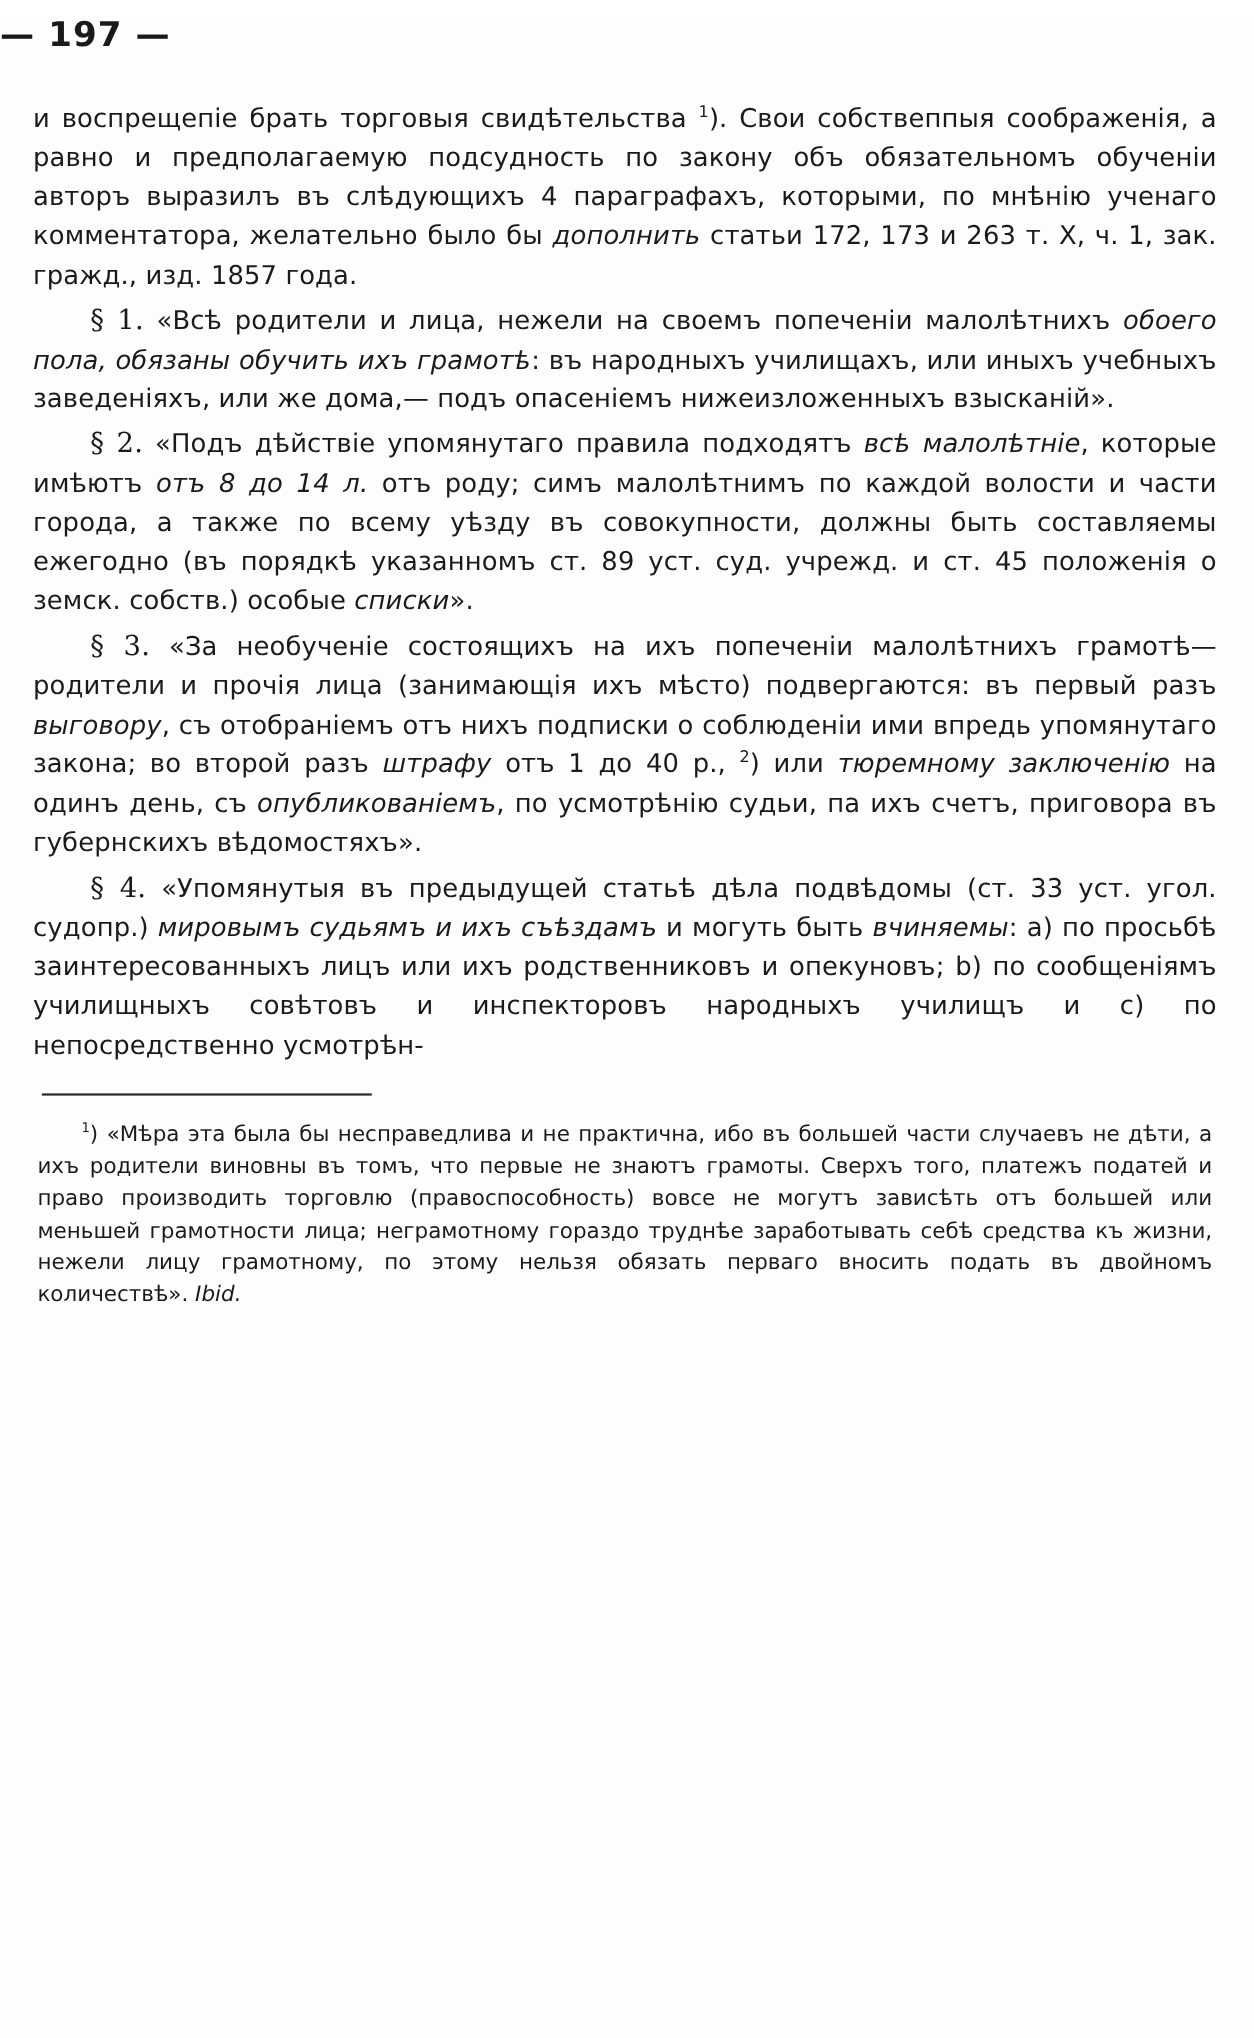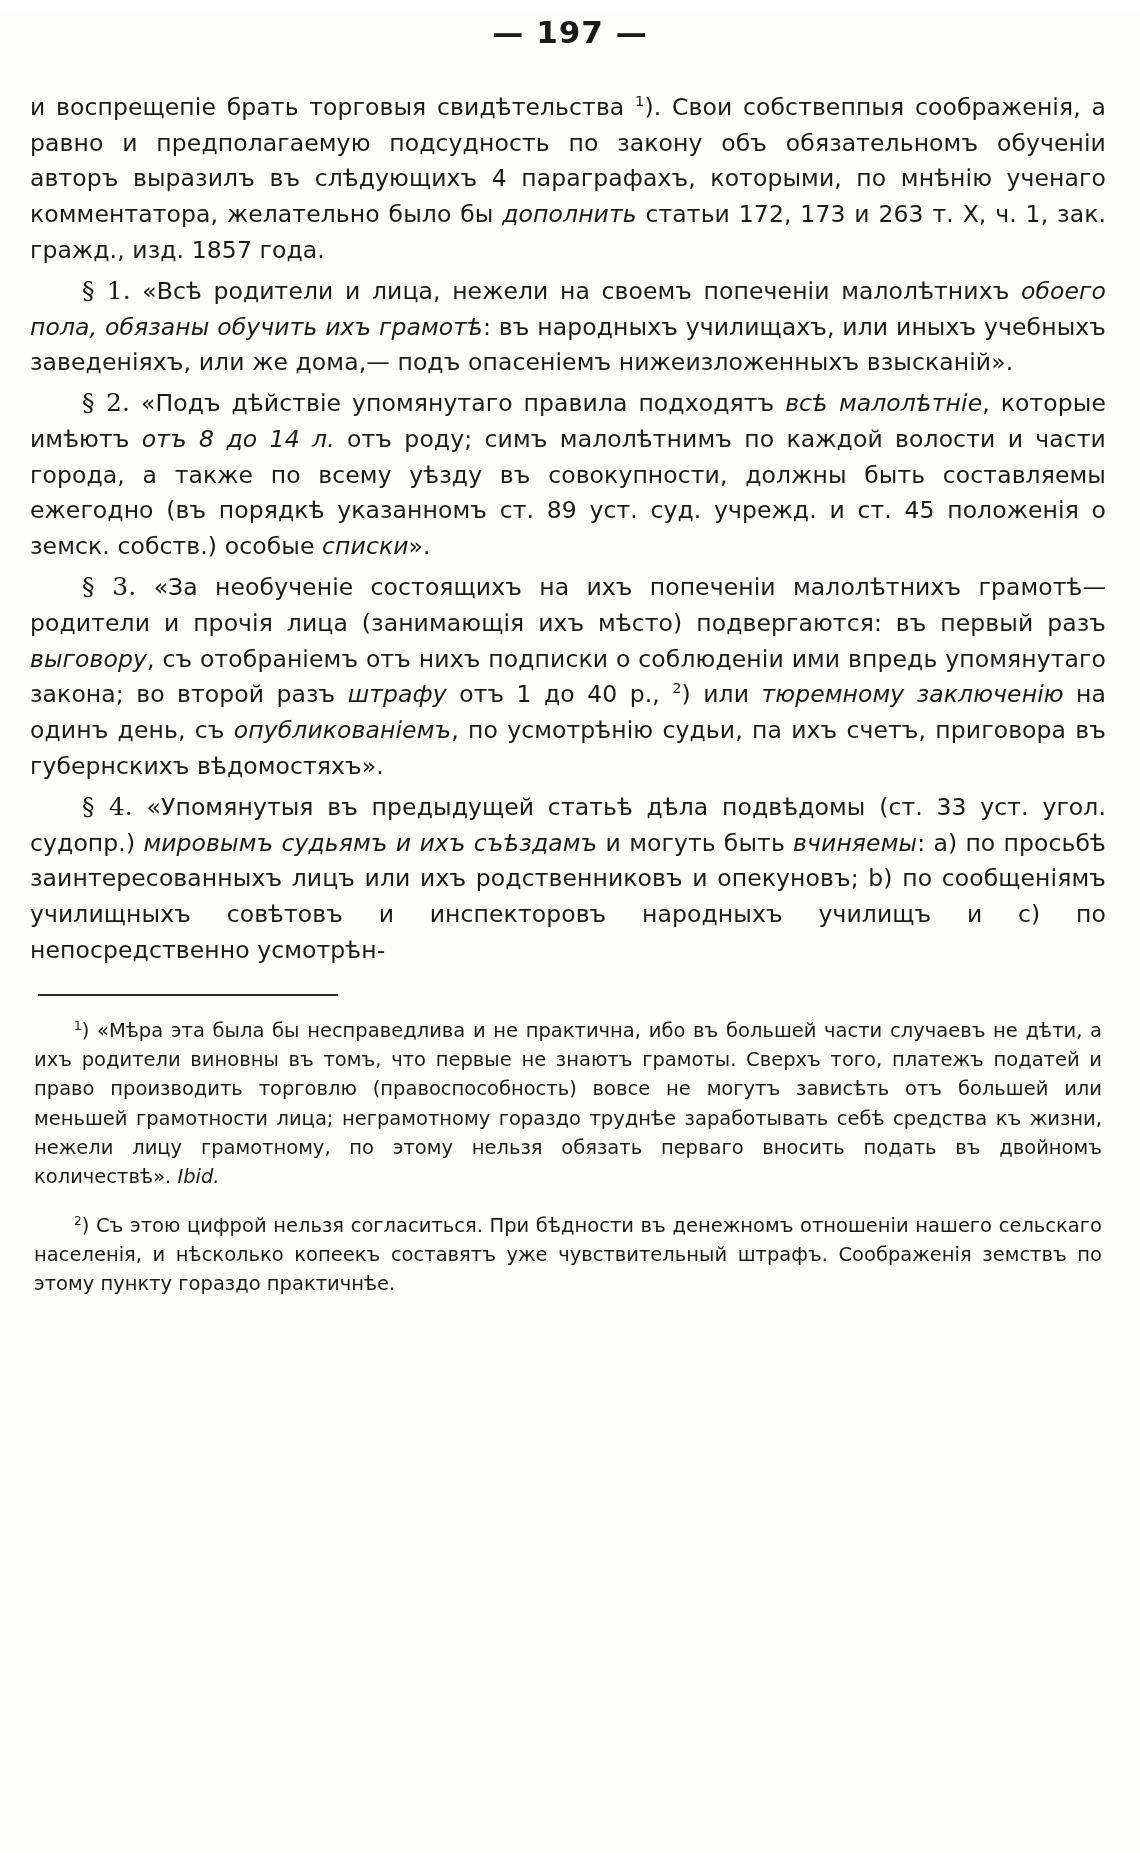--- a/index.html
+++ b/index.html
@@ -17,21 +17,21 @@
   }
   .page {
     position: relative;
     width: 1140px;
     height: 1853px;
     box-sizing: border-box;
     padding: 0;
     background: #fdfdfc;
   }
   .page-number {
-    text-align: center;
+    text-align: left;
     font-size: 31px;
     font-weight: bold;
     letter-spacing: 1px;
     margin-top: 14px;
     margin-bottom: 40px;
     font-family: "DejaVu Sans", sans-serif;
   }
   .body-text {
     margin: 0 34px 0 30px;
     font-size: 23.5px;
@@ -94,16 +94,15 @@
     <p class="para indent"><span class="sec">§ 1.</span><span> «Всѣ родители и лица, нежели на своемъ попеченіи малолѣтнихъ </span><i class="it">обоего пола, обязаны обучить ихъ грамотѣ</i><span>: въ народныхъ училищахъ, или иныхъ учебныхъ заведеніяхъ, или же дома,— подъ опасеніемъ нижеизложенныхъ взысканій».</span></p>
     <p class="para indent"><span class="sec">§ 2.</span><span> «Подъ дѣйствіе упомянутаго правила подходятъ </span><i class="it">всѣ малолѣтніе</i><span>, которые имѣютъ </span><i class="it">отъ 8 до 14 л.</i><span> отъ роду; симъ малолѣтнимъ по каждой волости и части города, а также по всему уѣзду въ совокупности, должны быть составляемы ежегодно (въ порядкѣ указанномъ ст. 89 уст. суд. учрежд. и ст. 45 положенія о земск. собств.) особые </span><i class="it">списки</i><span>».</span></p>
     <p class="para indent"><span class="sec">§ 3.</span><span> «За необученіе состоящихъ на ихъ попеченіи малолѣтнихъ грамотѣ—родители и прочія лица (занимающія ихъ мѣсто) подвергаются: въ первый разъ </span><i class="it">выговору</i><span>, съ отобраніемъ отъ нихъ подписки о соблюденіи ими впредь упомянутаго закона; во второй разъ </span><i class="it">штрафу</i><span> отъ 1 до 40 р., </span><sup>2</sup><span>) или </span><i class="it">тюремному заключенію</i><span> на одинъ день, съ </span><i class="it">опубликованіемъ</i><span>, по усмотрѣнію судьи, па ихъ счетъ, приговора въ губернскихъ вѣдомостяхъ».</span></p>
     <p class="para indent"><span class="sec">§ 4.</span><span> «Упомянутыя въ предыдущей статьѣ дѣла подвѣдомы (ст. 33 уст. угол. судопр.) </span><i class="it">мировымъ судьямъ и ихъ съѣздамъ</i><span> и могуть быть </span><i class="it">вчиняемы</i><span>: а) по просьбѣ заинтересованныхъ лицъ или ихъ родственниковъ и опекуновъ; b) по сообщеніямъ училищныхъ совѣтовъ и инспекторовъ народныхъ училищъ и с) по непосредственно усмотрѣн-</span></p>
   </div>
 
   <hr class="rule">
 
   <div class="footnotes">
     <p class="footnote indent"><sup>1</sup><span>) «Мѣра эта была бы несправедлива и не практична, ибо въ большей части случаевъ не дѣти, а ихъ родители виновны въ томъ, что первые не знаютъ грамоты. Сверхъ того, платежъ податей и право производить торговлю (правоспособность) вовсе не могутъ зависѣть отъ большей или меньшей грамотности лица; неграмотному гораздо труднѣе заработывать себѣ средства къ жизни, нежели лицу грамотному, по этому нельзя обязать перваго вносить подать въ двойномъ количествѣ». </span><i class="it">Ibid.</i></p>
-    <p class="footnote indent"><sup>2</sup><span>) Съ этою цифрой нельзя согласиться. При бѣдности въ денежномъ отношеніи нашего сельскаго населенія, и нѣсколько копеекъ составятъ уже чувствительный штрафъ. Соображенія земствъ по этому пункту гораздо практичнѣе.</span></p>
   </div>
 
 </div>
 
 </body></html>

